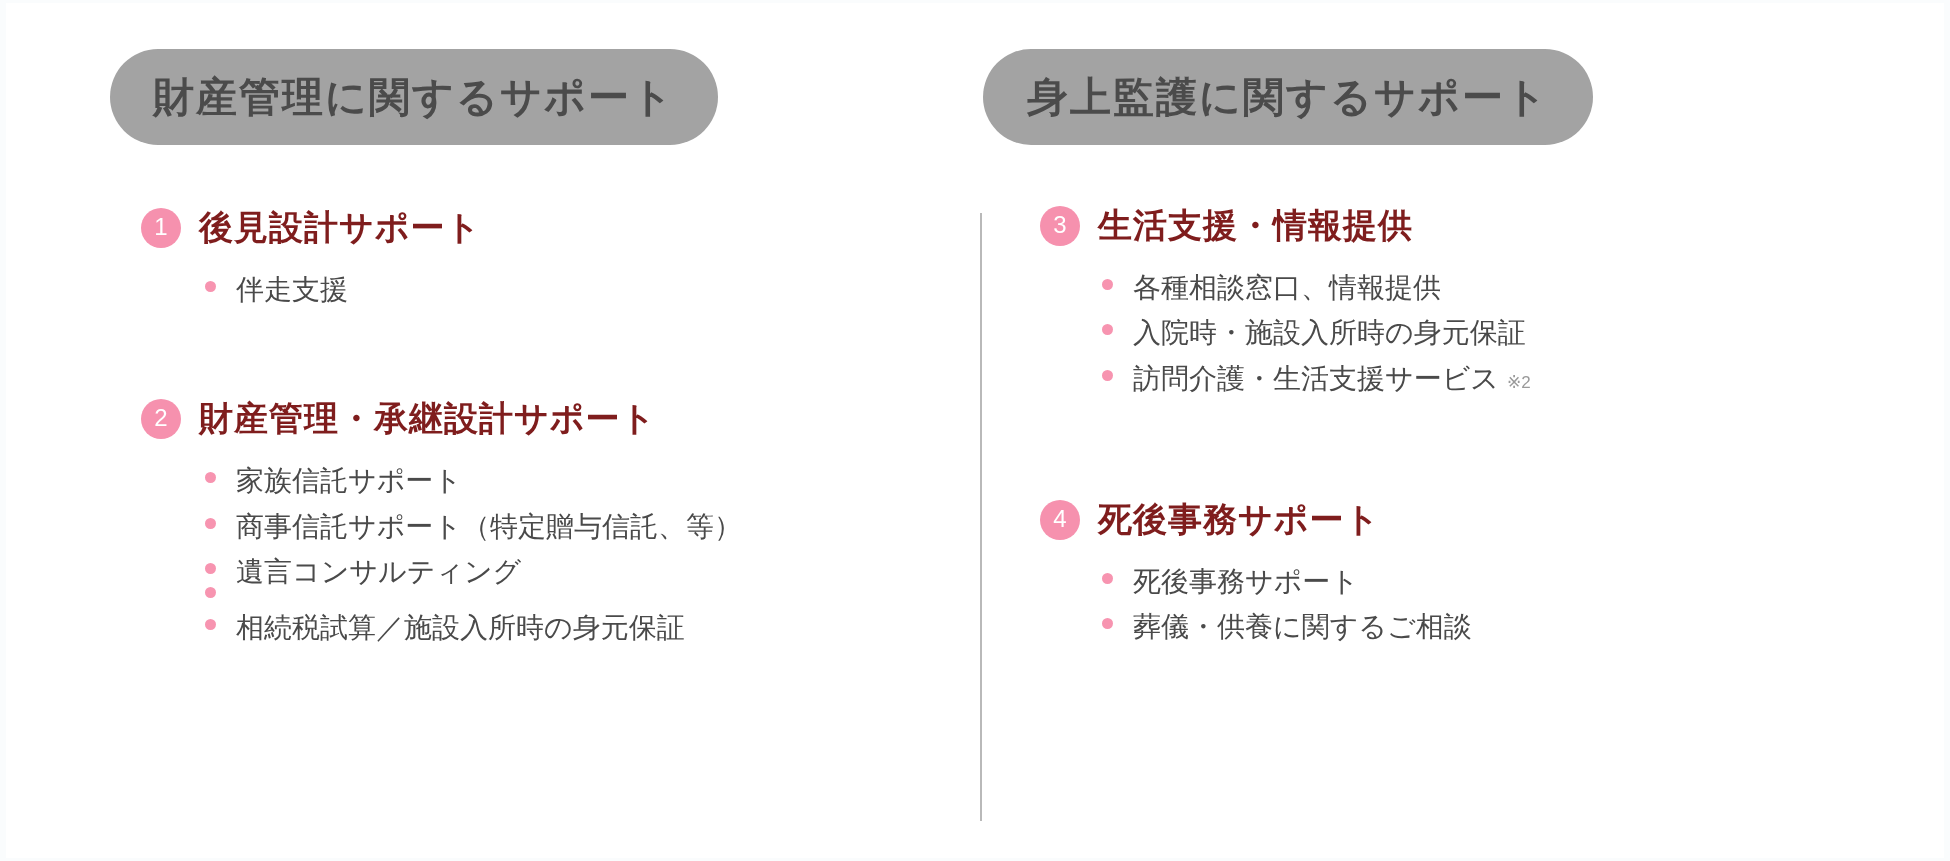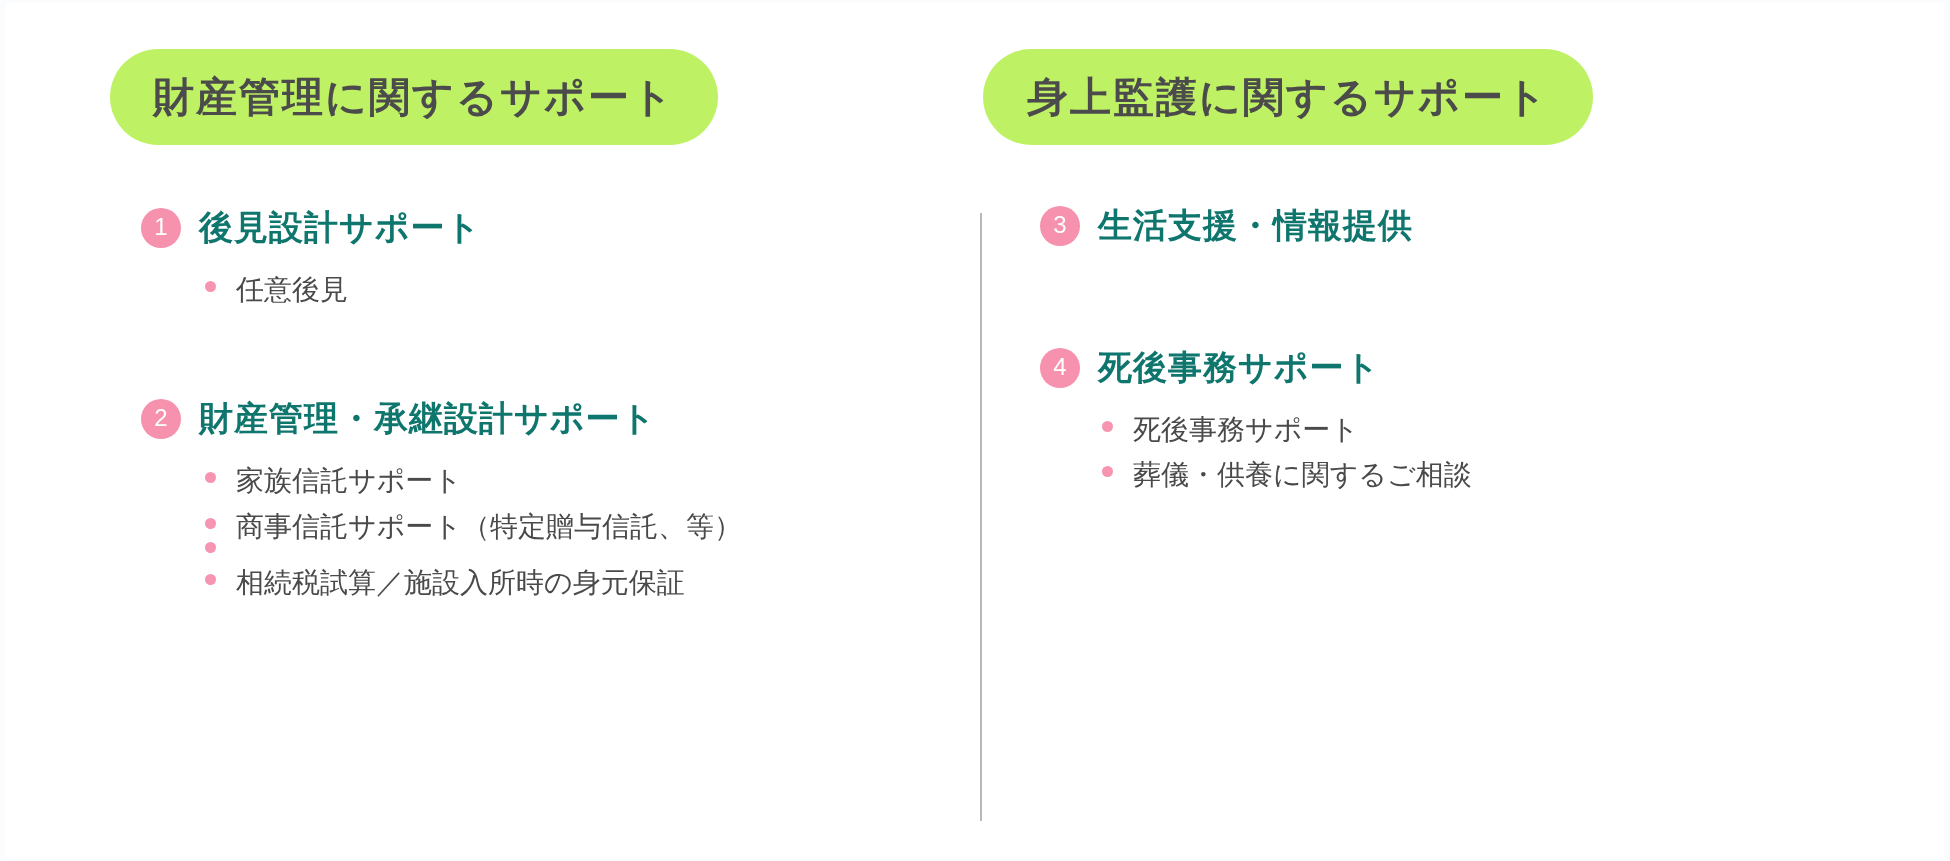--- a/index.html
+++ b/index.html
@@ -50,21 +50,21 @@
     top: 210px;
     width: 2px;
     height: 608px;
     background: #b9b9b9;
   }
 
   .pill {
     margin-top: 46px;
     height: 96px;
     border-radius: 48px;
-    background: #bef264;
+    background: #a3a3a3;
     display: flex;
     align-items: center;
     justify-content: center;
     color: #4b4b4b;
     font-size: 41px;
     font-weight: bold;
     letter-spacing: 2px;
     box-sizing: border-box;
     font-family: Liberation Serif, serif;
   }
@@ -102,21 +102,21 @@
     justify-content: center;
     flex: 0 0 auto;
     line-height: 1;
     padding-bottom: 2px;
     box-sizing: border-box;
   }
   .section-title {
     margin-left: 18px;
     font-size: 34px;
     font-weight: bold;
-    color: #0f766e;
+    color: #7f1d1d;
     letter-spacing: 1px;
     white-space: nowrap;
   }
 
   .bullets {
     list-style: none;
     margin: 16px 0 0 0;
     padding: 0;
   }
   .column.left .bullets { padding-left: 64px; }
@@ -158,58 +158,77 @@
       <div class="pill">財産管理に関するサポート</div>
 
       <div class="section section-1">
         <div class="section-head">
           <div class="badge">1</div>
           <div class="section-title">後見設計サポート</div>
         </div>
         <ul class="bullets">
           <li>
             <span class="dot"></span>
-            <span class="bullet-text">任意後見</span>
+            <span class="bullet-text">伴走支援</span>
           </li>
         </ul>
       </div>
 
       <div class="section section-2">
         <div class="section-head">
           <div class="badge">2</div>
           <div class="section-title">財産管理・承継設計サポート</div>
         </div>
         <ul class="bullets">
           <li>
             <span class="dot"></span>
             <span class="bullet-text">家族信託サポート</span>
           </li>
           <li>
             <span class="dot"></span>
             <span class="bullet-text">商事信託サポート（特定贈与信託、等）</span>
           </li>
           <li>
             <span class="dot"></span>
+            <span class="bullet-text">遺言コンサルティング</span>
+          </li>
+          <li>
+            <span class="dot"></span>
           </li>
           <li>
             <span class="dot"></span>
             <span class="bullet-text">相続税試算／施設入所時の身元保証</span>
           </li>
         </ul>
       </div>
     </div>
 
     <div class="column right">
       <div class="pill">身上監護に関するサポート</div>
 
       <div class="section section-3">
         <div class="section-head">
           <div class="badge">3</div>
           <div class="section-title">生活支援・情報提供</div>
         </div>
+        <ul class="bullets">
+          <li>
+            <span class="dot"></span>
+            <span class="bullet-text">各種相談窓口、情報提供</span>
+          </li>
+          <li>
+            <span class="dot"></span>
+            <span class="bullet-text">入院時・施設入所時の身元保証</span>
+          </li>
+          <li>
+            <span class="dot"></span>
+            <span class="bullet-text">訪問介護・生活支援サービス</span>
+            <span class="note">※2</span>
+          </li>
+        </ul>
       </div>
 
       <div class="section section-4">
         <div class="section-head">
           <div class="badge">4</div>
           <div class="section-title">死後事務サポート</div>
         </div>
         <ul class="bullets">
           <li>
             <span class="dot"></span>

